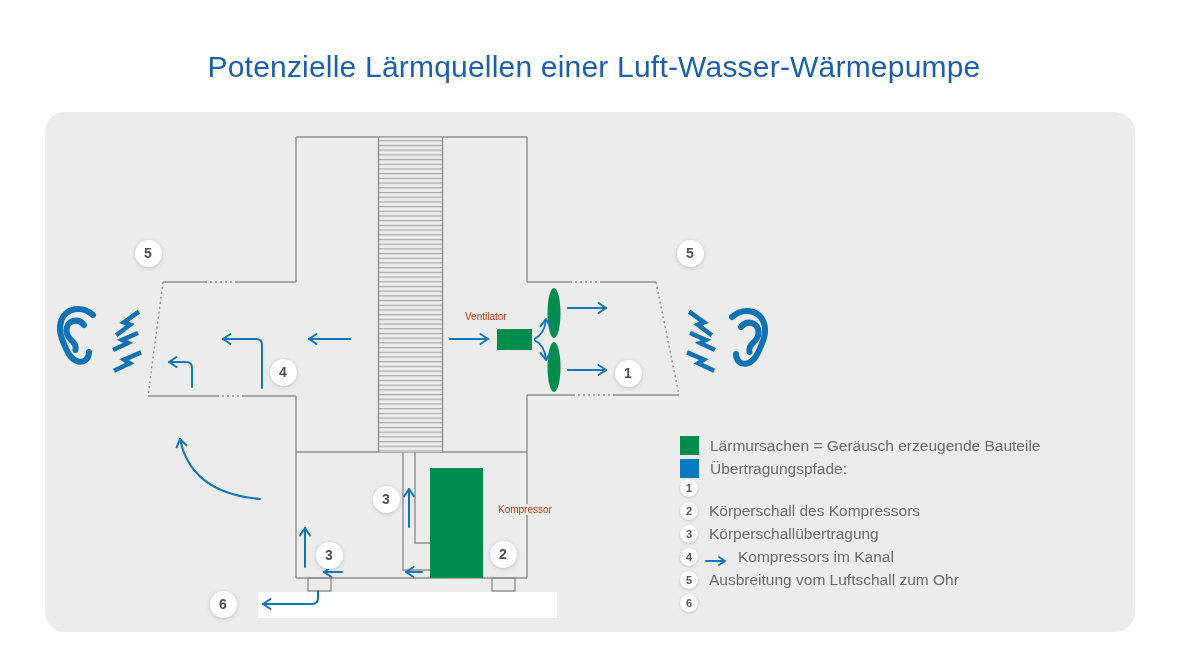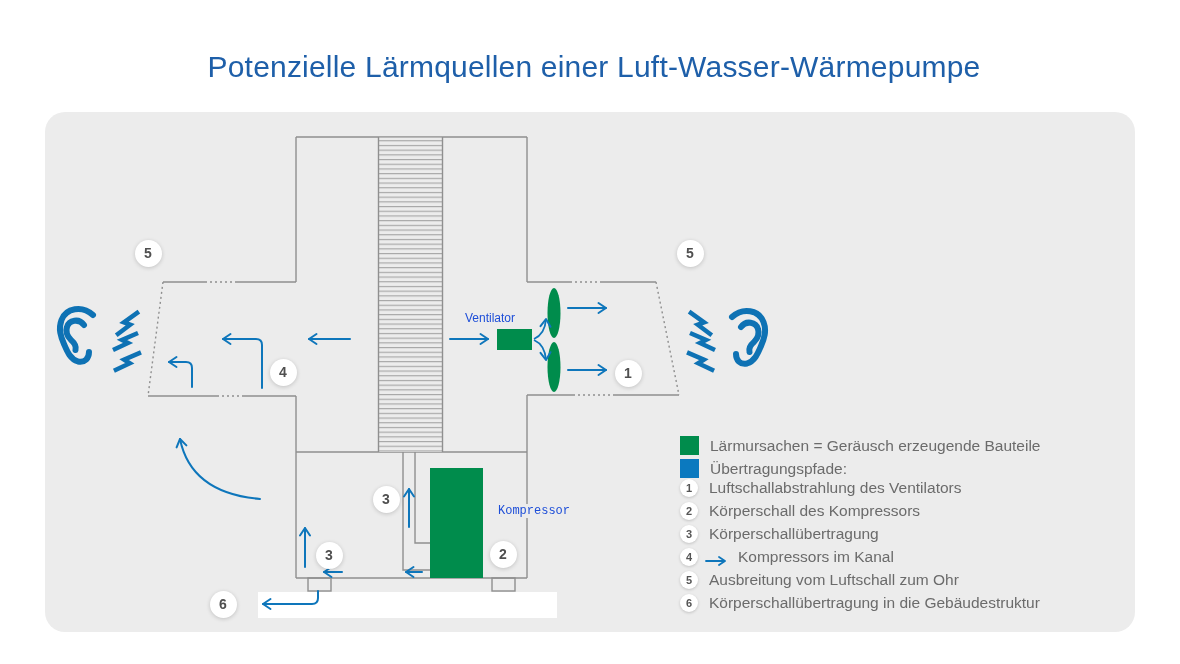--- a/index.html
+++ b/index.html
@@ -18,23 +18,23 @@
   }
   .diagram-svg{position:absolute;left:0;top:0;}
   
   .num-circle{
     position:absolute;width:27px;height:27px;border-radius:50%;
     background:#ffffff;box-shadow:0 1px 4px rgba(0,0,0,.18);
     display:flex;align-items:center;justify-content:center;
     font-size:14px;font-weight:bold;color:#4f4f4f;
   }
   .diagram-label{
-    position:absolute;font-size:12px;color:#1d4ed8;white-space:nowrap;
+    position:absolute;font-size:10px;color:#c2410c;white-space:nowrap;
   }
-  .diagram-label.masked{background:#ececec;padding:0 3px;font-family:Liberation Mono, monospace;}
+  .diagram-label.masked{background:#ececec;padding:0 3px;}
   
   .legend{position:absolute;left:635px;top:320px;width:450px;}
   .legend-row{display:flex;align-items:flex-end;height:23px;gap:11px;}
   .legend-items{margin-top:-4px;}
   .swatch{width:19px;height:19px;flex:0 0 19px;}
   .swatch.green{background:#008c4c;}
   .swatch.blue{background:#0b79bf;}
   .legend-circle{
     width:18px;height:18px;flex:0 0 18px;border-radius:50%;background:#fff;
     box-shadow:0 1px 3px rgba(0,0,0,.18);
@@ -155,21 +155,20 @@
       <span class="swatch green"></span>
       <span class="legend-text">Lärmursachen = Geräusch erzeugende Bauteile</span>
     </div>
     <div class="legend-row">
       <span class="swatch blue"></span>
       <span class="legend-text">Übertragungspfade:</span>
     </div>
     <div class="legend-items">
       <div class="legend-row">
         <span class="legend-circle">1</span>
-        <span class="legend-text">Luftschallabstrahlung des Ventilators</span>
       </div>
       <div class="legend-row">
         <span class="legend-circle">2</span>
         <span class="legend-text">Körperschall des Kompressors</span>
       </div>
       <div class="legend-row">
         <span class="legend-circle">3</span>
         <span class="legend-text">Körperschallübertragung</span>
       </div>
       <div class="legend-row">
@@ -178,18 +177,17 @@
           <path d="M1,5 H19 M14,1 L20,5 L14,9" fill="none" stroke="#0e76bb" stroke-width="1.8" stroke-linecap="round" stroke-linejoin="round"></path>
         </svg>
         <span class="legend-text">Kompressors im Kanal</span>
       </div>
       <div class="legend-row">
         <span class="legend-circle">5</span>
         <span class="legend-text">Ausbreitung vom Luftschall zum Ohr</span>
       </div>
       <div class="legend-row">
         <span class="legend-circle">6</span>
-        <span class="legend-text">Körperschallübertragung in die Gebäudestruktur</span>
       </div>
     </div>
   </div>
 
 </div>
 
 </body></html>

